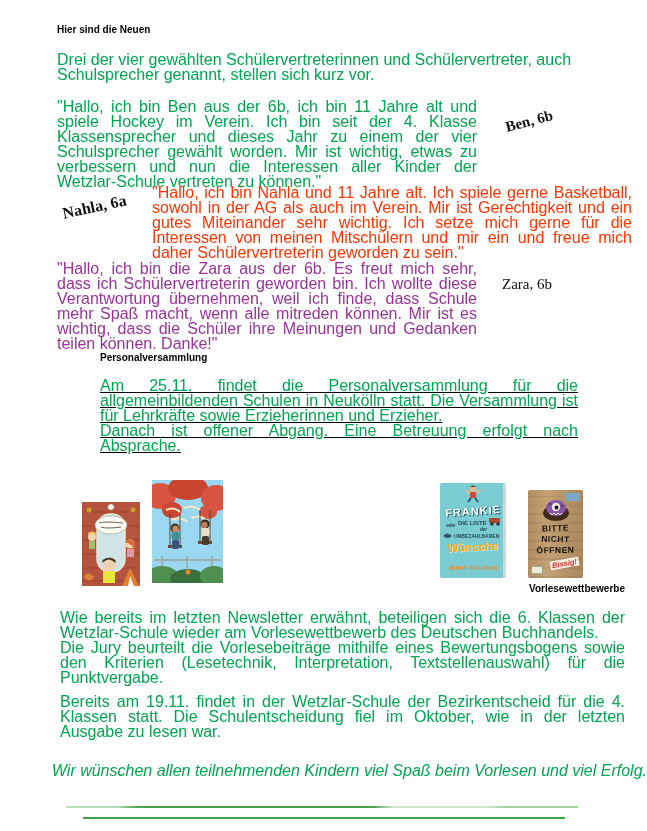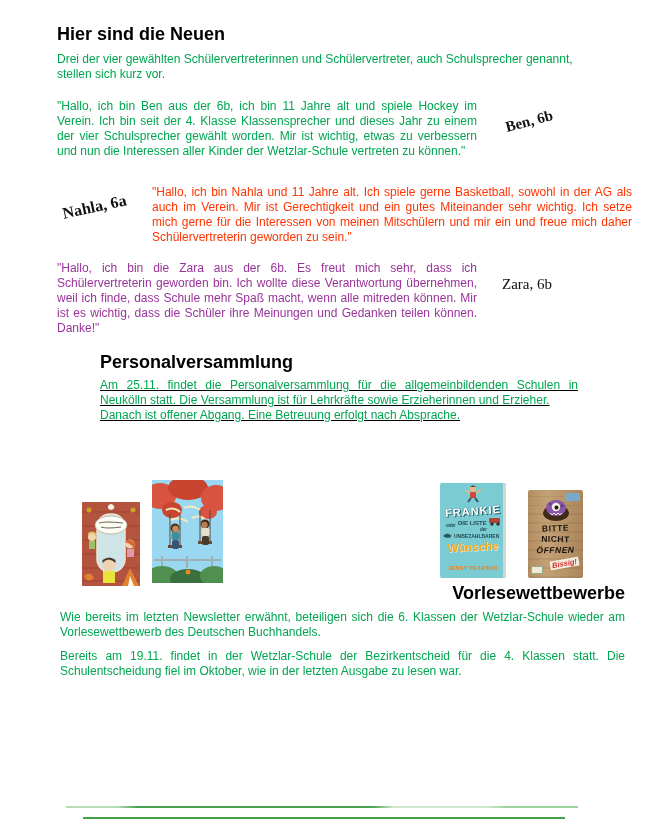--- a/index.html
+++ b/index.html
@@ -1,22 +1,22 @@
 <!DOCTYPE html>
 <html><head>
 <meta charset="utf-8">
 <style>
   html,body { margin:0; padding:0; background:#ffffff; }
   #page {
     position:relative; width:647px; height:831px; background:#ffffff;
     font-family:"Liberation Sans", sans-serif; overflow:hidden;
   }
   .abs { position:absolute; }
-  .h1 { font-weight:bold; color:#000; font-size:18px; }
-  .body-text { font-size:12px; line-height:15px; }
+  .h1 { font-weight:bold; color:#000; font-size:10px; }
+  .body-text { font-size:16px; line-height:15px; }
   .green  { color:#00a651; }
   .red    { color:#ff3300; }
   .purple { color:#993399; }
   .justify { text-align:justify; }
   .sig {
     font-family:cursive; color:#111; white-space:nowrap; font-weight:bold;
   }
   .center { text-align:right; }
   .italic { font-style:italic; }
 
@@ -193,29 +193,31 @@
       <ellipse cx="15" cy="16" rx="13" ry="8" fill="#3f2a18"></ellipse>
       <ellipse cx="15" cy="11" rx="10" ry="8" fill="#8a56a8"></ellipse>
       <circle cx="9" cy="7" r="1.2" fill="#5e3a78"></circle>
         <circle cx="21" cy="9" r="1.4" fill="#5e3a78"></circle>
       <circle cx="15" cy="10" r="4.2" fill="#f4f0e4"></circle>
       <circle cx="15.5" cy="10.5" r="2" fill="#1c1410"></circle>
       <path d="M9 16 l2 2 l2 -2 l2 2 l2 -2 l2 2 l2 -2" stroke="#f4f0e4" stroke-width="1" fill="none"></path>
     </svg>
     <div class="bitte-line" style="top:33px; transform:rotate(-2deg);">BITTE</div>
     <div class="bitte-line" style="top:44px; transform:rotate(1.5deg);">NICHT</div>
-    <div class="bitte-line" style="top:55px; transform:rotate(-1deg);font-style:italic;">ÖFFNEN</div>
+    <div class="bitte-line" style="top:55px; transform:rotate(-1deg);">ÖFFNEN</div>
     <div class="bissig" style="right:4px; bottom:10px;">Bissig!</div>
     <div class="label-white" style="left:3px; bottom:4px;"></div>
   </div>
 
   <div class="abs h1 center" style="left:0px; top:583px; width:625px;">Vorlesewettbewerbe</div>
 
   <div class="abs" style="left:60px; top:610px; width:565px;">
     <div class="body-text green justify">Wie bereits im letzten Newsletter erwähnt, beteiligen sich die 6. Klassen der Wetzlar-Schule wieder am Vorlesewettbewerb des Deutschen Buchhandels.</div>
+    <div class="body-text green justify">Die Jury beurteilt die Vorlesebeiträge mithilfe eines Bewertungsbogens sowie den Kriterien (Lesetechnik, Interpretation, Textstellenauswahl) für die Punktvergabe.</div>
     <div class="body-text green justify" style="margin-top:9px;">Bereits am 19.11. findet in der Wetzlar-Schule der Bezirkentscheid für die 4. Klassen statt. Die Schulentscheidung fiel im Oktober, wie in der letzten Ausgabe zu lesen war.</div>
   </div>
 
+  <div class="abs body-text green italic center" style="left:0px; top:763px; width:647px;">Wir wünschen allen teilnehmenden Kindern viel Spaß beim Vorlesen und viel Erfolg.</div>
 
   <div class="bottom-line-1" style="left:66px; top:806px; width:512px;"></div>
   <div class="bottom-line-2" style="left:83px; top:817px; width:482px;"></div>
 
 </div>
 
 </body></html>

